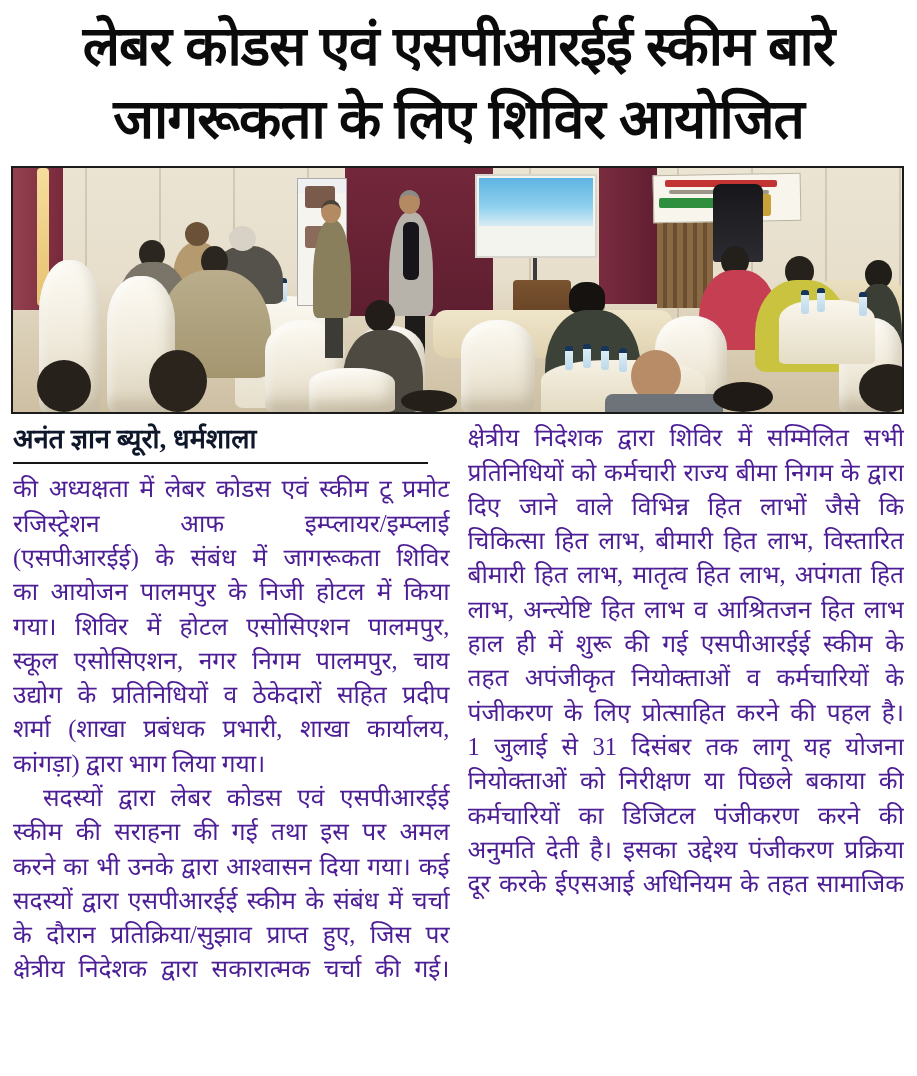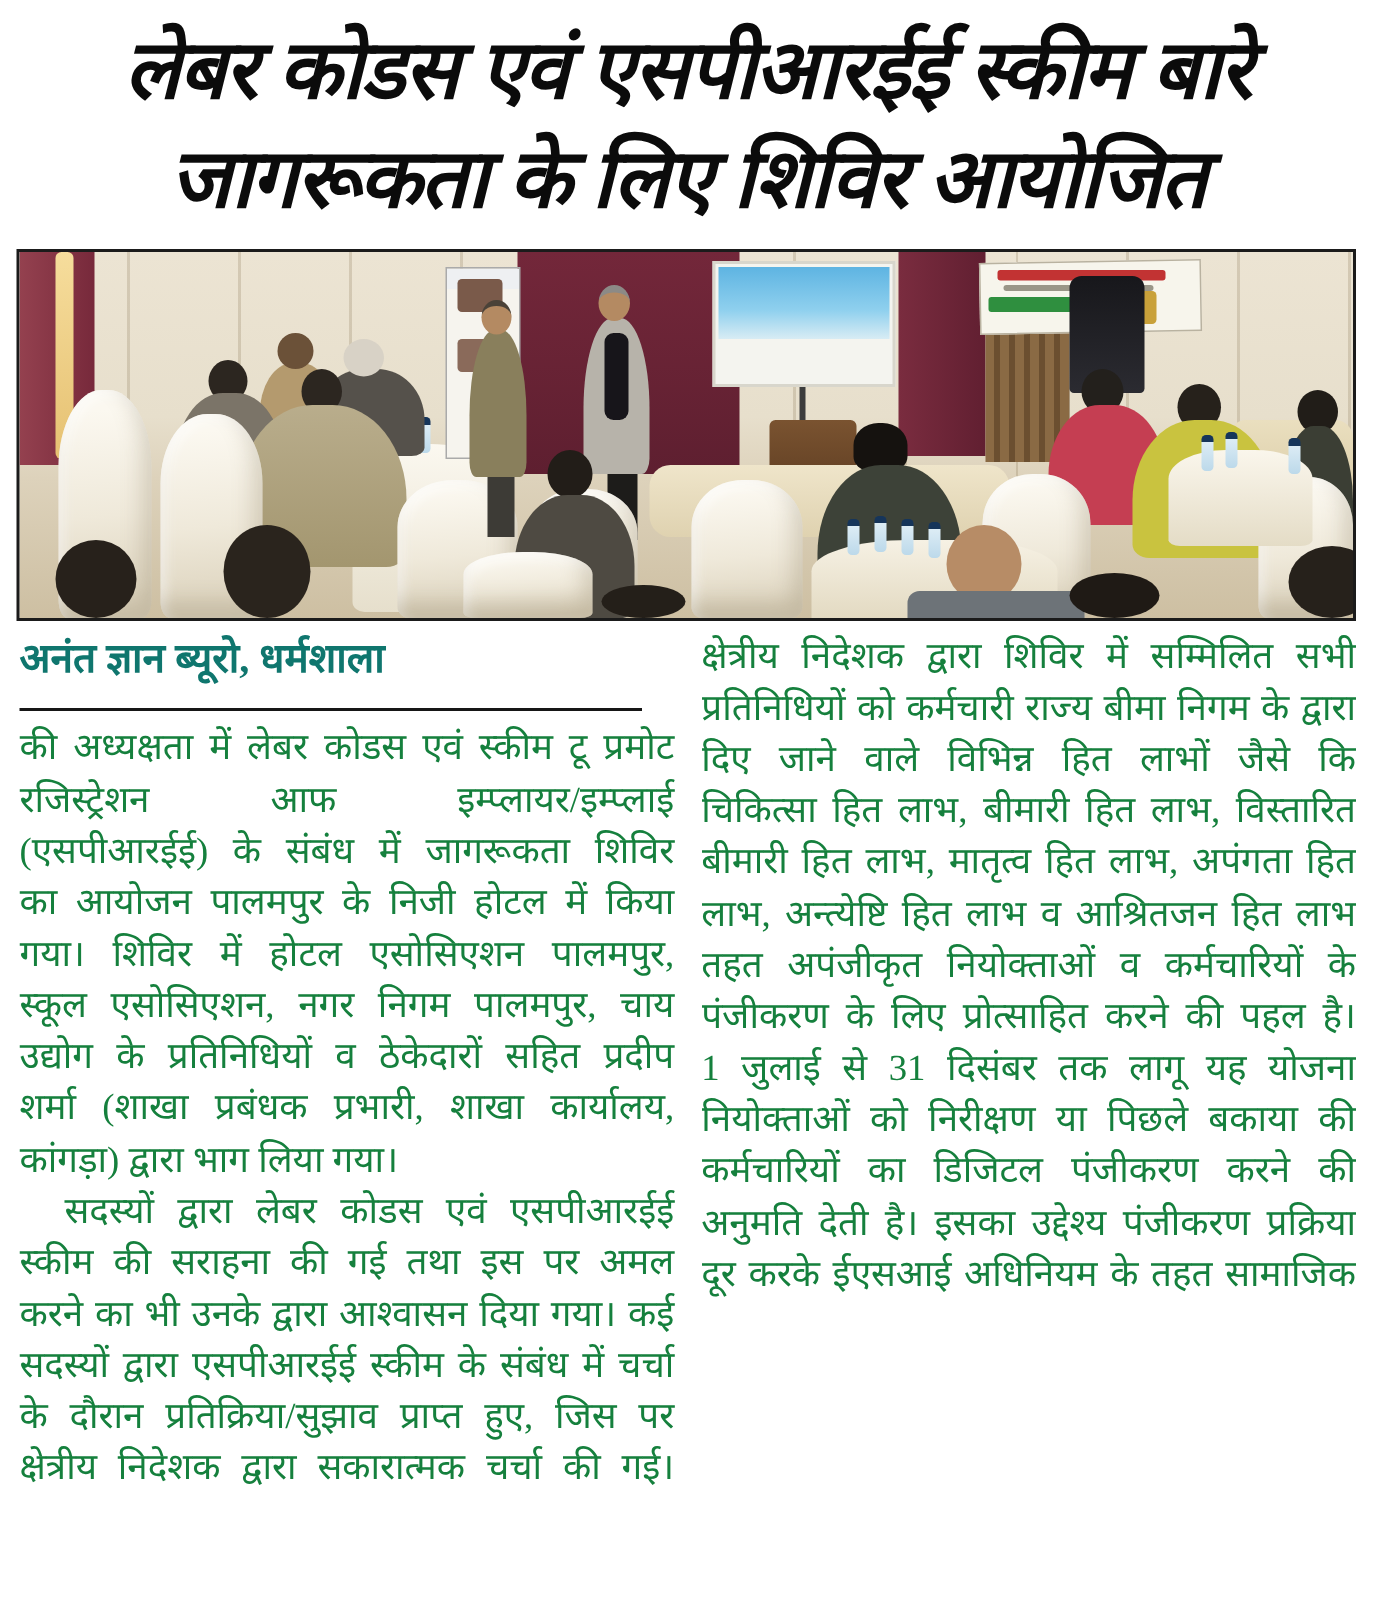--- a/index.html
+++ b/index.html
@@ -1,42 +1,42 @@
 <!DOCTYPE html>
 <html lang="hi"><head>
 <meta charset="utf-8">
 <style>
   html,body{margin:0;padding:0;background:#ffffff;}
   body{width:917px;height:1076px;overflow:hidden;font-family:"Liberation Serif",serif;}
   .page{position:relative;width:917px;height:1076px;background:#fff;}
 
   
   .headline{margin:10px 8px 4px;text-align:center;font-family:"Liberation Sans",sans-serif;
-    font-weight:800;font-size:55px;line-height:1.33;color:#0b0b0b;letter-spacing:-1px;font-style:italic;}
+    font-weight:800;font-size:55px;line-height:1.33;color:#0b0b0b;letter-spacing:-1px;}
   .headline span{display:block;}
 
   
   .photo-frame{position:relative;margin:10px 11px 0;width:893px;height:248px;border:2px solid #1b1b1b;
     box-sizing:border-box;overflow:hidden;
     background:linear-gradient(180deg,#ece4d3 0%,#e7dfcc 45%,#ddd2bb 62%,#cdbfa2 100%);}
   .abs{position:absolute;display:block;}
   .chair{position:absolute;border-radius:46% 46% 10% 10% / 34% 34% 8% 8%;
     background:linear-gradient(175deg,#fbf8f0 10%,#efe9da 55%,#ded5c0 90%);
     box-shadow:inset -6px -10px 14px rgba(140,125,95,.30),inset 4px 4px 8px rgba(255,255,255,.6);}
   .head{position:absolute;border-radius:50%;}
   .torso{position:absolute;border-radius:44% 44% 12% 12% / 58% 58% 10% 10%;}
   .bottle{position:absolute;width:8px;height:24px;border-radius:3px;
     background:linear-gradient(180deg,#16355a 0 5px,#dcecf5 5px,#bcd9ea);}
 
   
   .columns{display:flex;gap:18px;padding:7px 13px 0;}
   .col{flex:1;min-width:0;}
-  .byline{font-weight:bold;font-size:27px;line-height:1.15;padding:3px 0 17px;color:#0f766e;}
+  .byline{font-weight:bold;font-size:27px;line-height:1.15;padding:3px 0 7px;color:#0f172a;}
   .byline-rule{border:none;border-top:2px solid #161616;margin:0 22px 8px 0;}
-  .line{font-size:24.5px;line-height:34.3px;color:#15803d;text-align:justify;text-align-last:justify;
+  .line{font-size:24.5px;line-height:34.3px;color:#4c1d95;text-align:justify;text-align-last:justify;
     white-space:nowrap;overflow:hidden;}
   .line.left{text-align-last:left;}
   .line.indent{text-indent:30px;}
 </style>
 </head>
 <body>
 
 <div class="page">
 
   <h1 class="headline">
@@ -155,20 +155,21 @@
     </div>
     <div class="col">
       <div>
 
       <div class="line justify">क्षेत्रीय निदेशक द्वारा शिविर में सम्मिलित सभी</div>
           <div class="line justify">प्रतिनिधियों को कर्मचारी राज्य बीमा निगम के द्वारा</div>
           <div class="line justify">दिए जाने वाले विभिन्न हित लाभों जैसे कि</div>
           <div class="line justify">चिकित्सा हित लाभ, बीमारी हित लाभ, विस्तारित</div>
           <div class="line justify">बीमारी हित लाभ, मातृत्व हित लाभ, अपंगता हित</div>
           <div class="line justify">लाभ, अन्त्येष्टि हित लाभ व आश्रितजन हित लाभ</div>
+          <div class="line justify">हाल ही में शुरू की गई एसपीआरईई स्कीम के</div>
           <div class="line justify">तहत अपंजीकृत नियोक्ताओं व कर्मचारियों के</div>
           <div class="line justify">पंजीकरण के लिए प्रोत्साहित करने की पहल है।</div>
           <div class="line justify">1 जुलाई से 31 दिसंबर तक लागू यह योजना</div>
           <div class="line justify">नियोक्ताओं को निरीक्षण या पिछले बकाया की</div>
           <div class="line justify">कर्मचारियों का डिजिटल पंजीकरण करने की</div>
           <div class="line justify">अनुमति देती है। इसका उद्देश्य पंजीकरण प्रक्रिया</div>
           <div class="line justify">दूर करके ईएसआई अधिनियम के तहत सामाजिक</div>
         </div>
     </div>
   </div>

